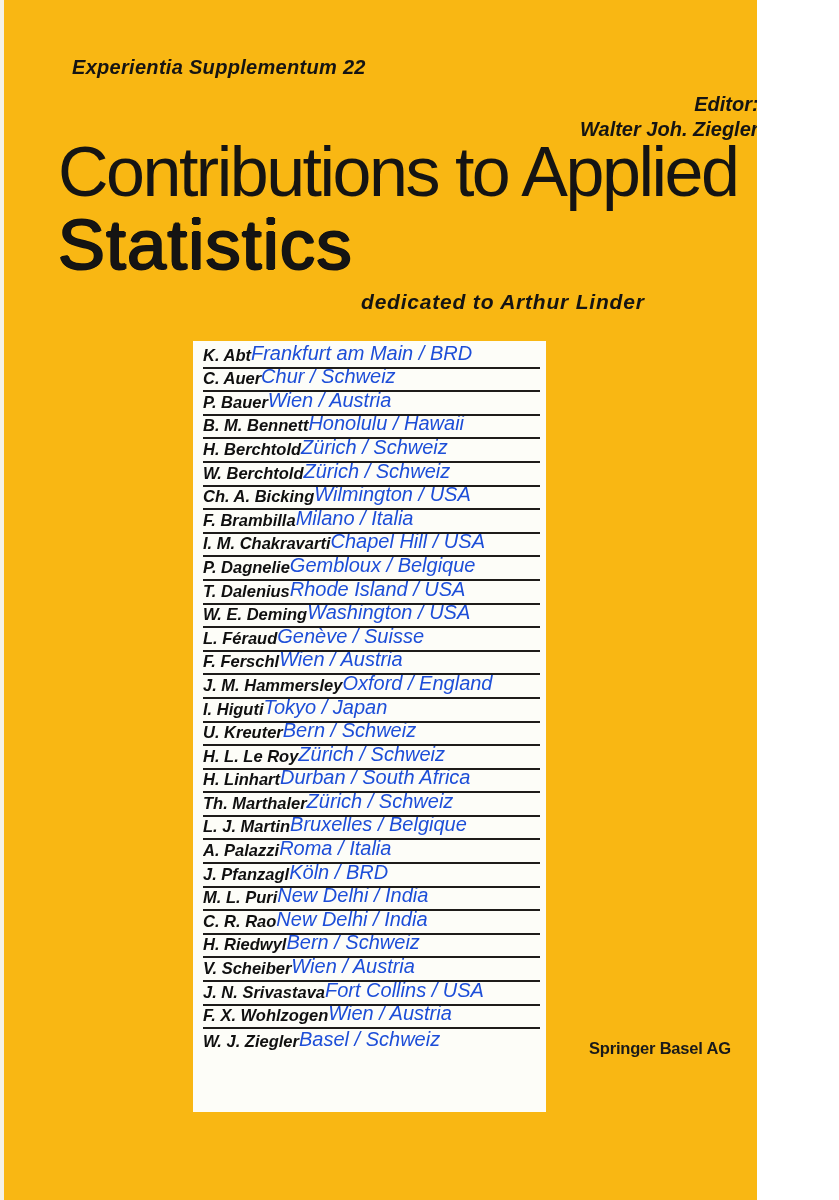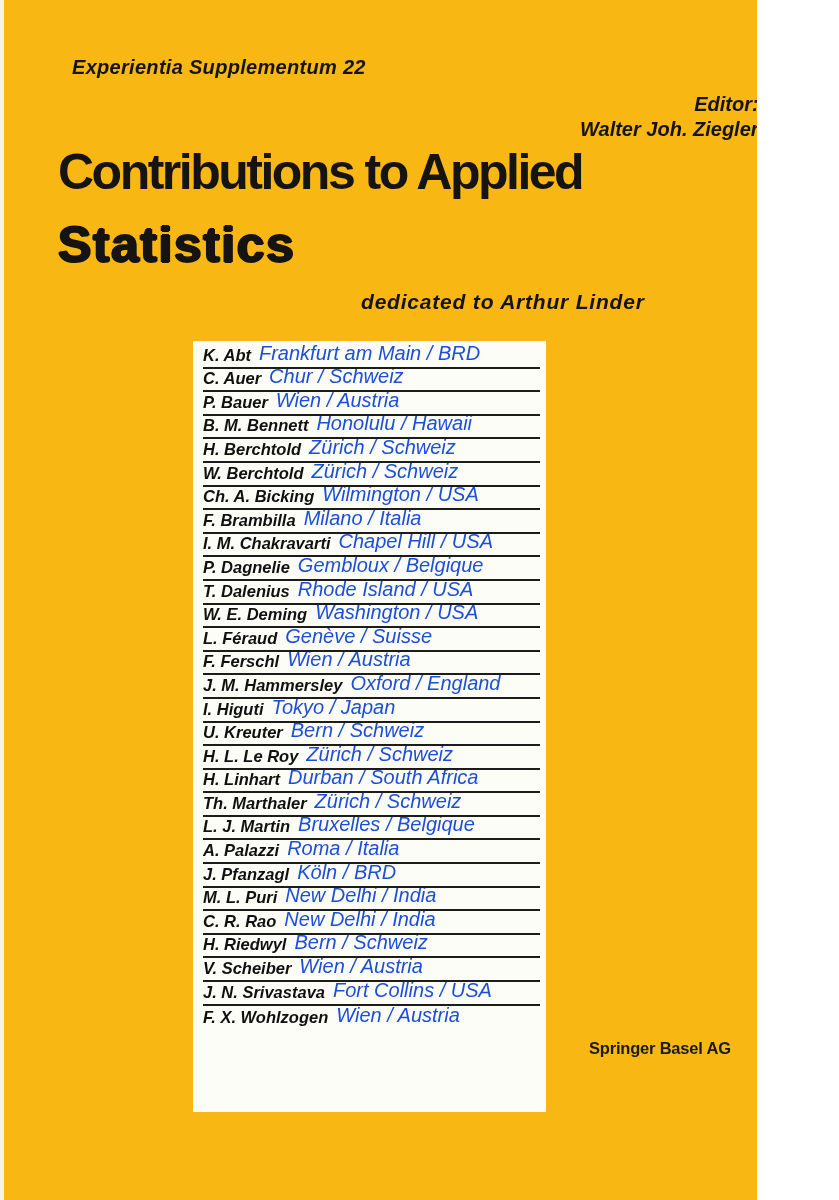--- a/index.html
+++ b/index.html
@@ -41,22 +41,22 @@
     color: var(--ink, #151413);
     white-space: nowrap;
     text-align: right;
   }
 
   .title {
     position: absolute;
     left: 58px; top: 136px;
     margin: 0;
     font-family: "Liberation Sans", sans-serif;
-    font-size: 50px;
-    font-weight: 700;
+    font-size: 70px;
+    font-weight: 400;
     line-height: 73px;
     color: var(--ink, #151413);
   }
   .title .line1 {
     display: block;
     letter-spacing: -2.5px;
   }
   .title .line2 {
     display: block;
     letter-spacing: 1.5px;
@@ -86,21 +86,20 @@
     box-sizing: border-box;
     padding: 4px 6px 0 10px;
   }
 
   .row {
     height: 23.6px;
     box-sizing: border-box;
     border-bottom: 2px solid var(--rule, #1E1C1A);
     display: flex;
     align-items: flex-end;
-    gap: 8px;
     padding-bottom: 2px;
     white-space: nowrap;
     overflow: hidden;
   }
   .row:last-child { border-bottom: none; }
 
   .cname {
     font-size: 16.5px;
     font-style: italic;
     font-weight: 700;
@@ -286,17 +285,21 @@
         <span class="cname">J. N. Srivastava</span>
         <span class="cloc">Fort Collins / USA</span>
       </div>
 
 
       <div class="row">
         <span class="cname">F. X. Wohlzogen</span>
         <span class="cloc">Wien / Austria</span>
       </div>
 
+      <div class="row">
+        <span class="cname">W. J. Ziegler</span>
+        <span class="cloc">Basel / Schweiz</span>
+      </div>
     </div>
 
   <div class="publisher">Springer Basel AG</div>
 
 </div>
 
 </body></html>

